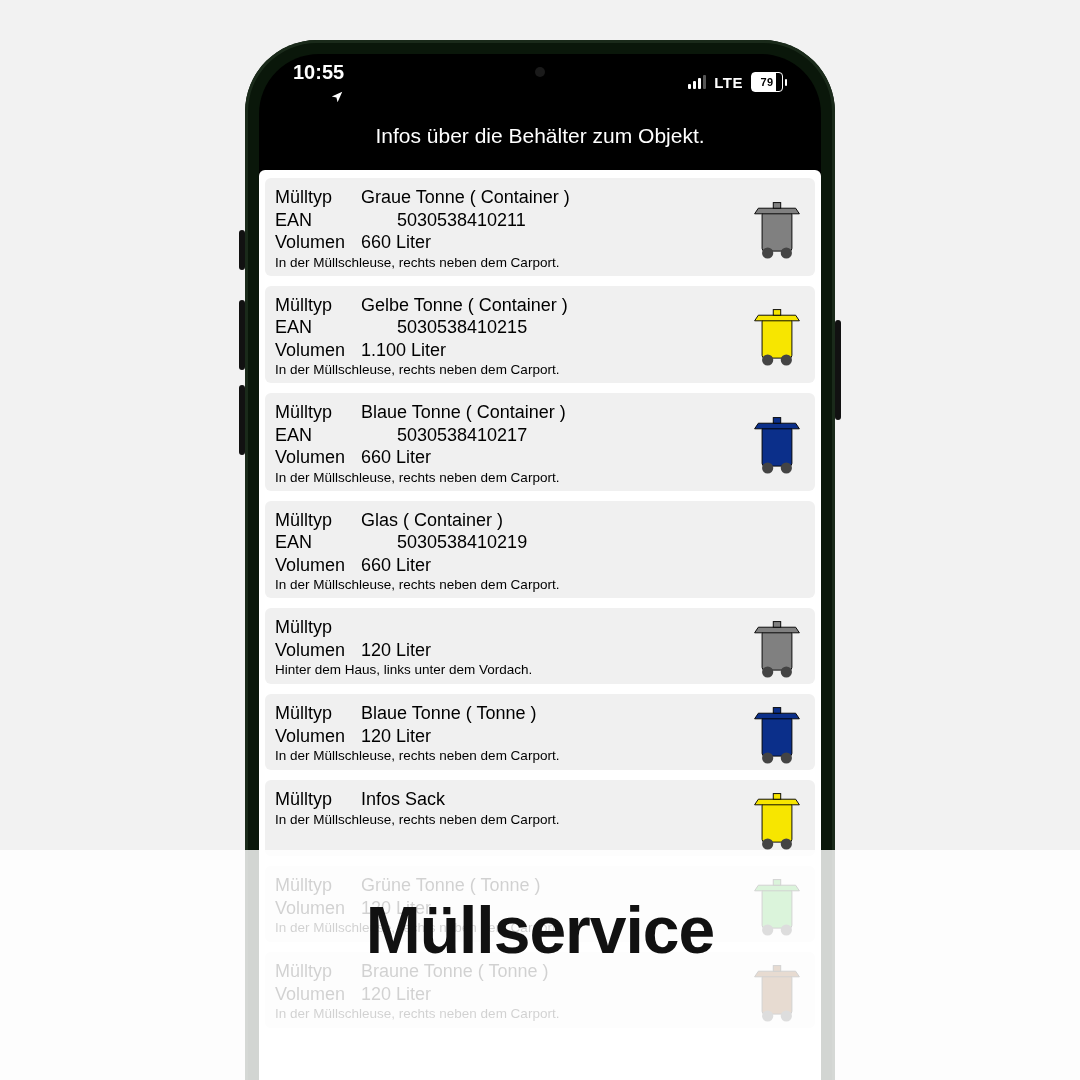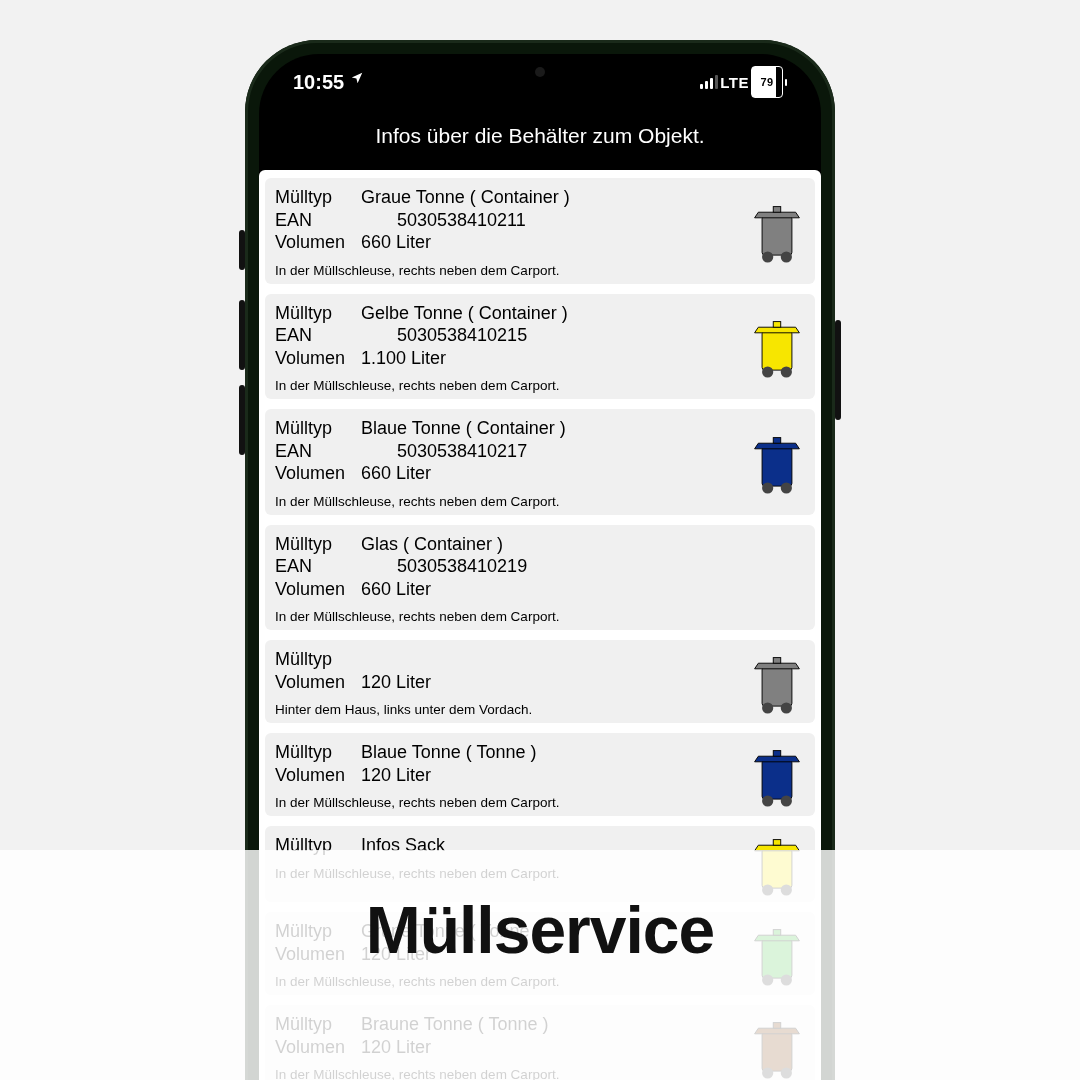--- a/index.html
+++ b/index.html
@@ -62,34 +62,34 @@
   .status-bar {
     height: 56px;
     display: flex;
     align-items: center;
     justify-content: space-between;
     padding: 0 34px 0 34px;
     color: #fff;
     font-size: 20px;
     font-weight: 600;
   }
-  .status-left { display: flex; align-items: flex-start; gap: 6px; }
-  .status-right { display: flex; align-items: center; gap: 2px; font-size: 15px; font-weight: 700; letter-spacing: 0.5px; }
+  .status-left { display: flex; align-items: flex-end; gap: 6px; flex-direction: column; }
+  .status-right { display: flex; align-items: center; gap: 8px; font-size: 15px; font-weight: 700; letter-spacing: 0.5px; }
   .loc-arrow svg { width: 14px; height: 14px; display: block; }
   .signal { display: flex; align-items: flex-end; gap: 2px; }
   .signal i { width: 3px; background: #fff; display: block; border-radius: 1px; }
   .signal i:nth-child(1){height:5px}
   .signal i:nth-child(2){height:8px}
   .signal i:nth-child(3){height:11px}
   .signal i:nth-child(4){height:14px; background:#555}
   .battery {
     display: flex; align-items: center; gap: 2px;
   }
   .battery-body {
-    width: 32px; height: 32px;
+    width: 32px; height: 20px;
     border: 1.5px solid #fff; border-radius: 4px;
     display: flex; align-items: center; justify-content: center;
     font-size: 11px; font-weight: 700; color: #000;
     background: linear-gradient(to right, #fff 79%, transparent 79%);
   }
   .battery-tip { width: 2px; height: 7px; background: #fff; border-radius: 1px; }
 
   
   .app-header {
     color: #fff;
@@ -111,21 +111,21 @@
     border-radius: 6px;
     padding: 8px 10px 6px;
     position: relative;
     display: flex;
   }
   .card:first-child { margin-top: 8px; }
   .card-text { flex: 1; }
   .row { display: flex; font-size: 18px; line-height: 1.25; color: #000; }
   .label { width: 86px; }
   .value { }
-  .note { font-size: 13.5px; color: #000; margin-top: 9px; }
+  .note { font-size: 13.5px; color: #000; margin-top: 1px; }
 
   .bin-icon {
     width: 56px; height: 62px;
     align-self: center;
     margin-left: 6px;
   }
 
   
   .overlay {
     position: absolute;

